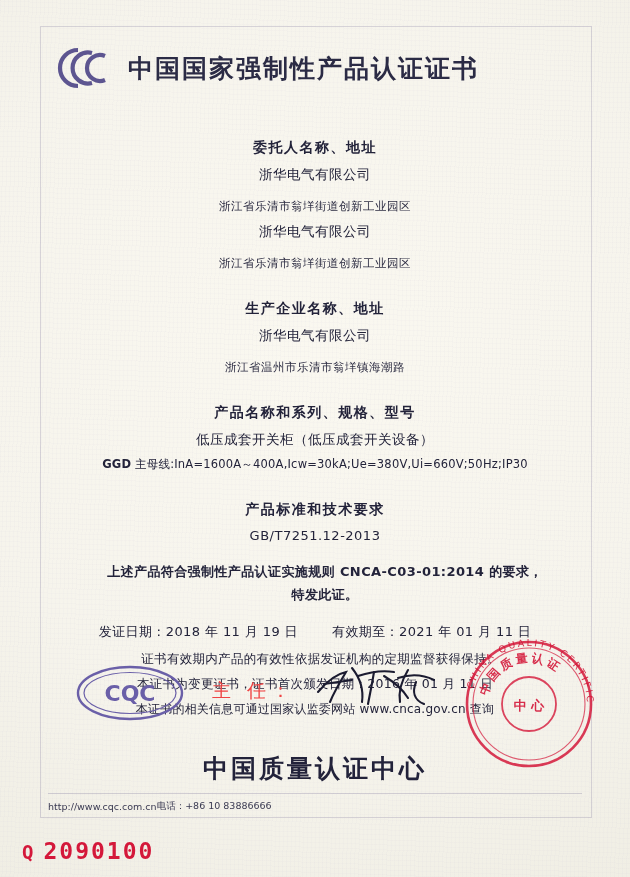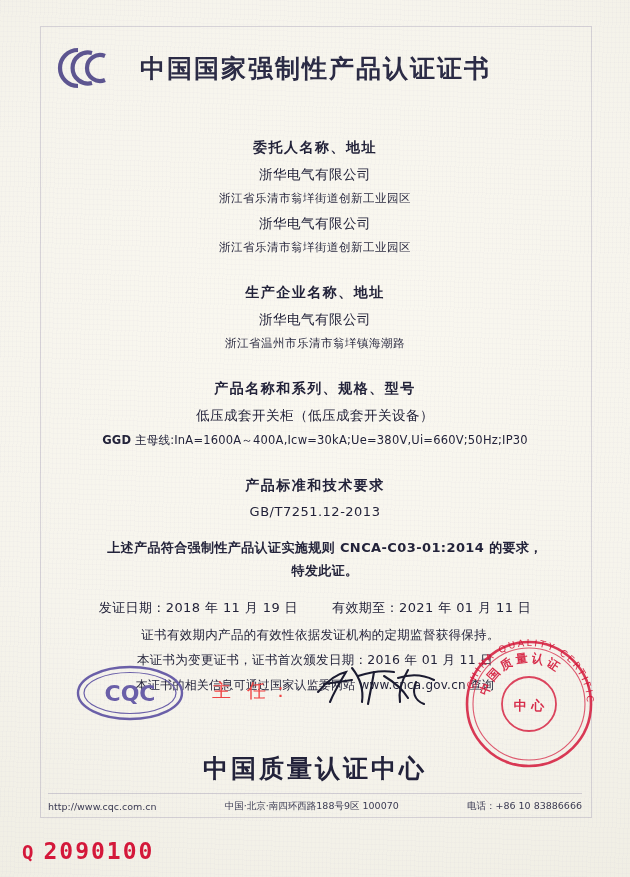--- a/index.html
+++ b/index.html
@@ -24,21 +24,21 @@
   }
   .cert{
     position:absolute;
     left:40px;top:26px;width:550px;height:790px;
     border:1px solid rgba(120,110,150,0.25);
     background:transparent;
   }
   
   .header{
     position:absolute;left:48px;top:40px;width:540px;
-    display:flex;align-items:center;gap:20px;
+    display:flex;align-items:center;gap:8px;
   }
   .ccc-logo{
     width:72px;height:56px;position:relative;flex:0 0 auto;
   }
   .ccc-logo svg{display:block}
   .main-title{
     font-family:"DejaVu Sans", sans-serif;
     font-size:25px;font-weight:bold;color:#2b2b45;
     letter-spacing:2px;
     white-space:nowrap;
@@ -52,21 +52,21 @@
   .cert-no{
     font-size:13.5px;letter-spacing:0.5px;margin-top:14px;
   }
   .label{
     font-size:14px;font-weight:bold;letter-spacing:1.5px;margin-top:29px;
   }
   .value-big{
     font-size:13.5px;margin-top:9px;letter-spacing:0.5px;
   }
   .value-small{
-    font-size:11.5px;margin-top:7px;letter-spacing:0.5px;color:#2c2c42;
+    font-size:11.5px;margin-top:15px;letter-spacing:0.5px;color:#2c2c42;
   }
   .spec-line{
     font-size:11.5px;margin-top:8px;letter-spacing:0.2px;
   }
   .spec-line .model{font-weight:bold;}
   .std-value{
     font-size:13px;margin-top:9px;letter-spacing:0.5px;
   }
   .statement{
     font-size:13px;margin-top:18px;line-height:1.75;letter-spacing:0.4px;font-weight:bold;padding-left:20px;
@@ -238,21 +238,20 @@
         <text x="74" y="80" text-anchor="middle" font-family="DejaVu Sans, sans-serif" font-size="13" font-weight="bold" fill="#d4183a" opacity="0.9">中 心</text>
       </svg>
     </div>
   </div>
 
   <div class="org-name">中国质量认证中心</div>
 
   <div class="footer-rule"></div>
   <div class="footer">
     <div class="f-left">http://www.cqc.com.cn</div>
-    <div class="f-mid">中国·北京·南四环西路188号9区  100070</div>
     <div class="f-right">电话：+86 10 83886666</div>
   </div>
 
   <div class="serial">
     <span class="q">Q</span>
     <span class="num">2090100</span>
   </div>
 
 </div>
 

